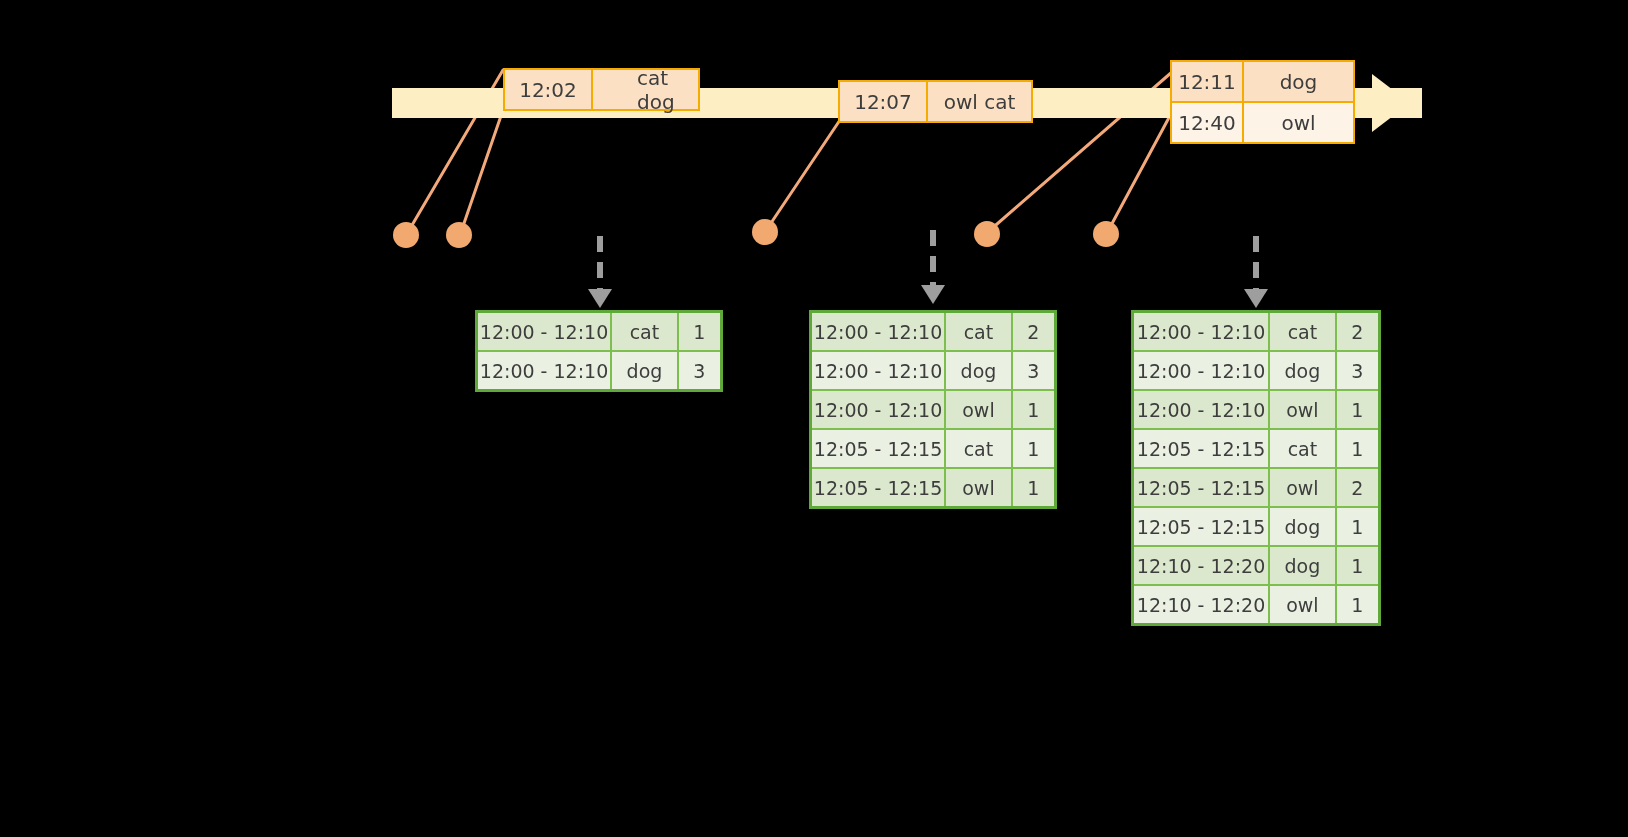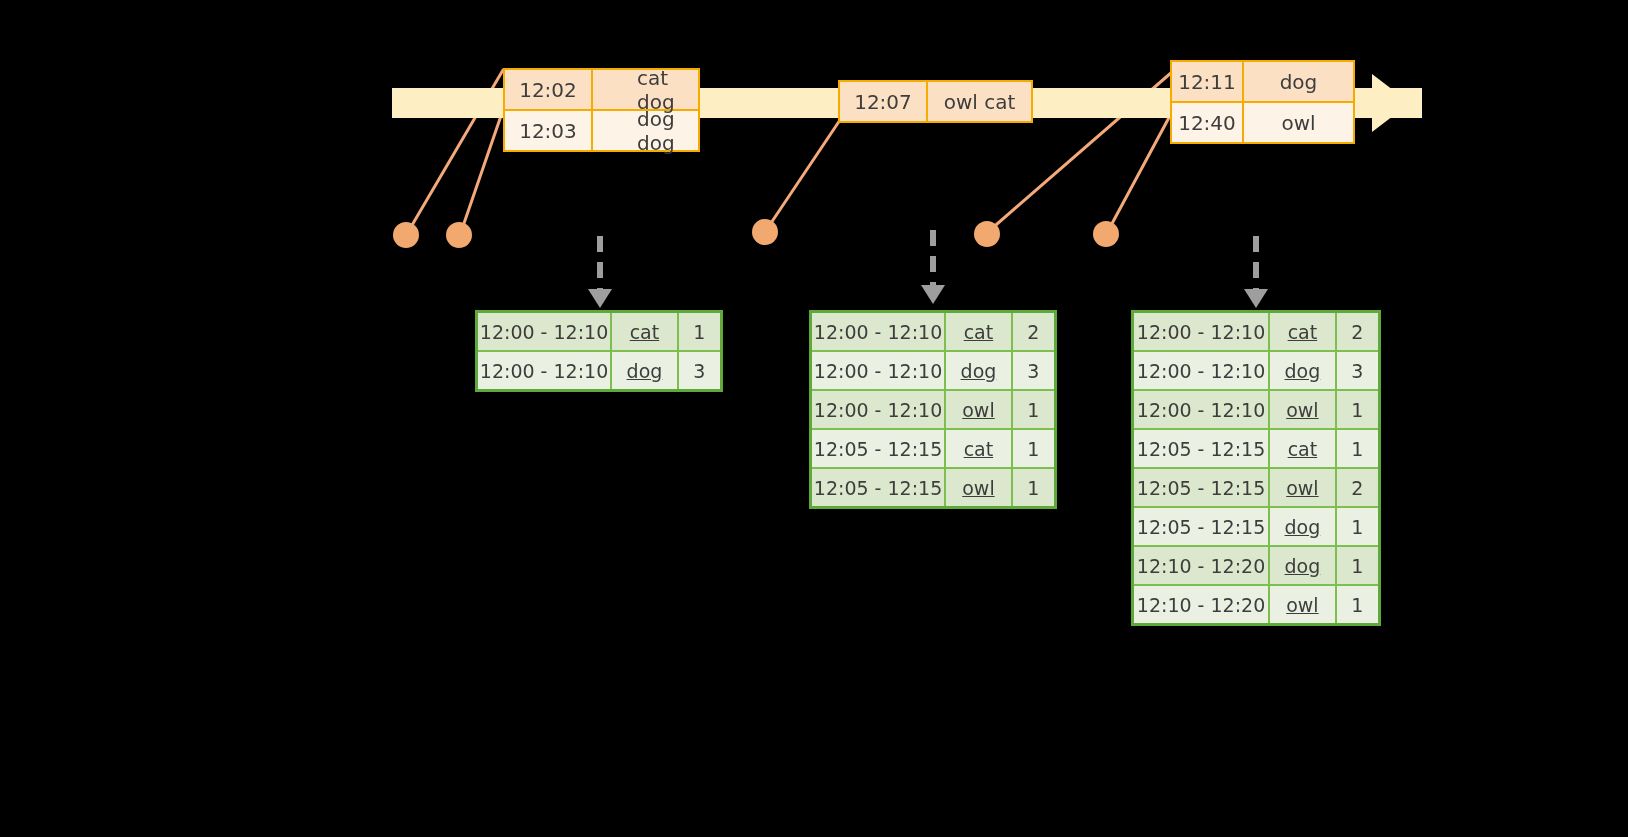--- a/index.html
+++ b/index.html
@@ -107,21 +107,21 @@
     display: flex;
     align-items: center;
     justify-content: center;
     font-size: 19px;
     color: #3d3d3d;
     border-right: 2px solid #7dbf4e;
     box-sizing: border-box;
   }
   .cell:last-child { border-right: none; }
   .c-window { width: 143px; }
-  .c-key    { width: 71px; text-decoration: underline; }
+  .c-key    { width: 71px; }
   .c-count  { width: 44px; }
 
   #tbl-1 { left: 475px; top: 310px; width: 248px; }
   #tbl-2 { left: 809px; top: 310px; width: 248px; }
   #tbl-3 { left: 1131px; top: 310px; width: 250px; }
   #tbl-3 .c-window { width: 145px; }
 </style>
 </head>
 <body>
 
@@ -159,24 +159,20 @@
     </g>
   </svg>
 
   <div class="timeline-bar"></div>
 
   <div class="event-box" id="evt-a">
     <div class="event-row shade">
       <div class="ev-time">12:02</div>
       <div class="ev-words">cat dog</div>
     </div>
-    <div class="event-row">
-      <div class="ev-time">12:03</div>
-      <div class="ev-words">dog dog</div>
-    </div>
   </div>
 
   <div class="event-box" id="evt-b">
     <div class="event-row shade">
       <div class="ev-time">12:07</div>
       <div class="ev-words">owl cat</div>
     </div>
   </div>
 
   <div class="event-box" id="evt-c">

